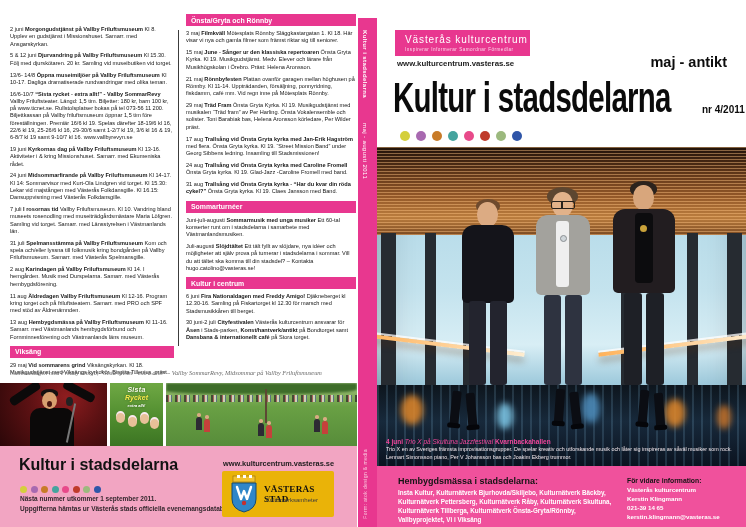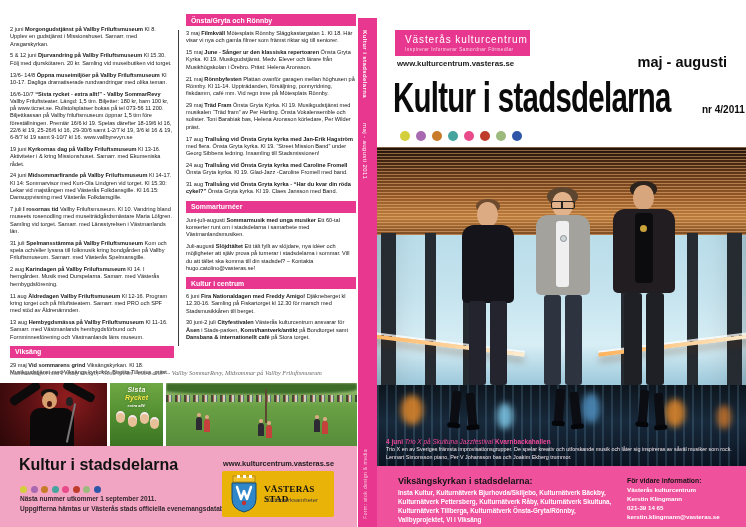--- a/index.html
+++ b/index.html
@@ -251,21 +251,21 @@
     <span id="spine-title" class="vtext">Kultur i stadsdelarna</span>
     <span id="spine-period" class="vtext">maj - augusti  2011</span>
     <span id="spine-credit" class="vtext">Form: atok design &amp; media</span>
   </div>
 
   <div id="brand-box">
     <div id="brand-title">Västerås kulturcentrum</div>
     <div id="brand-tag">Inspirerar Informerar Samordnar Förmedlar</div>
   </div>
   <div id="cover-url">www.kulturcentrum.vasteras.se</div>
-  <div id="cover-period">maj - augusti</div>
+  <div id="cover-period">maj - antikt</div>
   <div id="cover-title">Kultur i stadsdelarna</div>
   <div id="cover-issue">nr 4/2011</div>
   <div id="cover-dots">
     <i class="dot" style="background: rgb(212, 207, 60);"></i><i class="dot" style="background: rgb(168, 105, 176);"></i><i class="dot" style="background: rgb(200, 123, 40);"></i><i class="dot" style="background: rgb(69, 164, 158);"></i><i class="dot" style="background: rgb(232, 74, 138);"></i><i class="dot" style="background: rgb(191, 59, 43);"></i><i class="dot" style="background: rgb(156, 185, 126);"></i><i class="dot" style="background: rgb(47, 85, 168);"></i>
   </div>
 
   <div id="cover-photo">
     <div id="cp-ceiling"></div>
     <i class="pillar" style="left:4px;width:15px;height:158px"></i>
     <i class="pillar" style="left:48px;width:11px;height:156px"></i>
@@ -331,21 +331,21 @@
     <div id="cp-caption">
       <div id="cp-cap1">
         <b>4 juni </b><span class="it">Trio X på Skultuna Jazzfestival </span><b>Kvarnbackahallen</b>
       </div>
       <div id="cp-capbody">Trio X en av Sveriges främsta improvisationsgrupper. De spelar kreativ och utforskande musik och låter sig inspireras av såväl musiker som rock. Lennart Simonsson piano, Per V Johansson bas och Joakim Ekberg trummor.</div>
     </div>
   </div>
 
   <div id="cover-footer">
     <div id="fnet">
-      <div class="ft">Viksängskyrkan i stadsdelarna:</div>
+      <div class="ft">Hembygdsmässa i stadsdelarna:</div>
       <div class="fb">Insta Kultur, Kulturnätverk Bjurhovda/Skiljebo, Kulturnätverk Bäckby, Kulturnätverk Pettersberg, Kulturnätverk Råby, Kulturnätverk Skultuna, Kulturnätverk Tillberga, Kulturnätverk Önsta-Gryta/Rönnby, Vallbyprojektet, Vi i Viksäng</div>
     </div>
     <div id="finfo">
       <div class="ft">För vidare information:</div>
       <div class="fl">Västerås kulturcentrum</div>
       <div class="fl">Kerstin Klingmann</div>
       <div class="fl">021-39 14 65</div>
       <div class="fl">kerstin.klingmann@vasteras.se</div>
     </div>
   </div>

